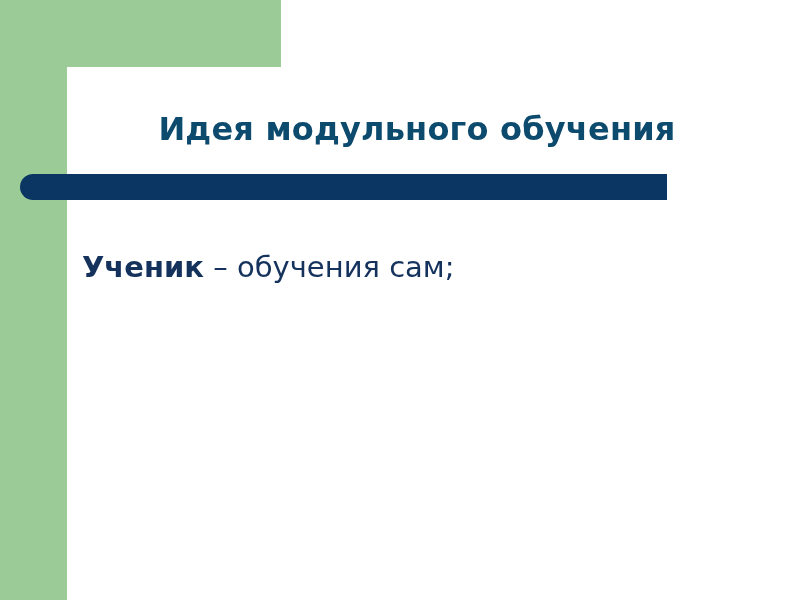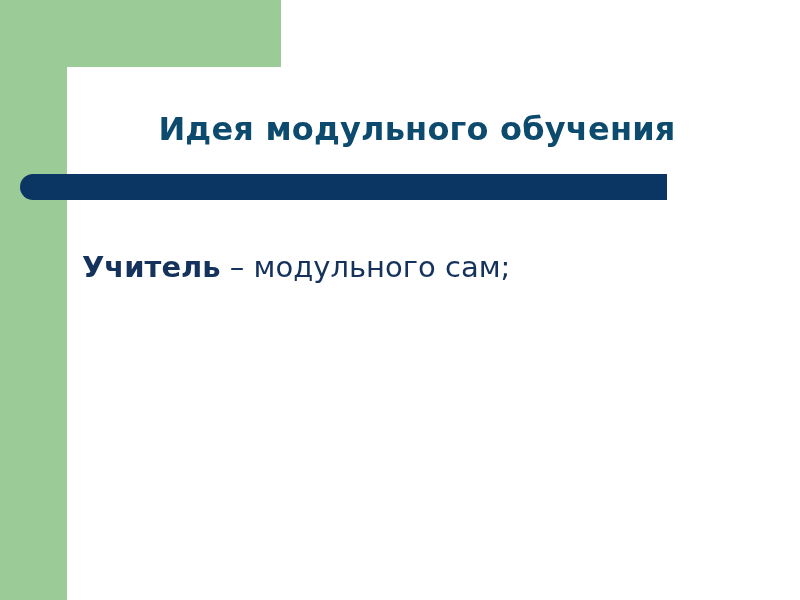--- a/index.html
+++ b/index.html
@@ -117,19 +117,19 @@
   <div class="green-top-band"></div>
   <div class="white-panel"></div>
 
   <div class="title">Идея модульного обучения</div>
 
   <div class="rule-bar"></div>
 
   <div class="body-block">
 
     <p class="para">
-      <span class="lead">Учитель</span><span class="rest"> – модульного сам;</span>
+      <span class="lead">Ученик</span><span class="rest"> – обучения сам;</span>
     </p>
 
 
   </div>
 
 </div>
 
 </body></html>

